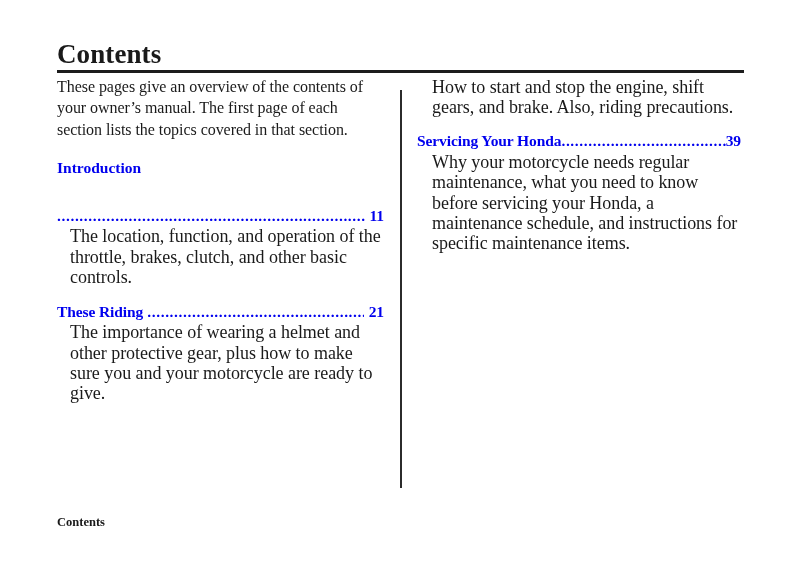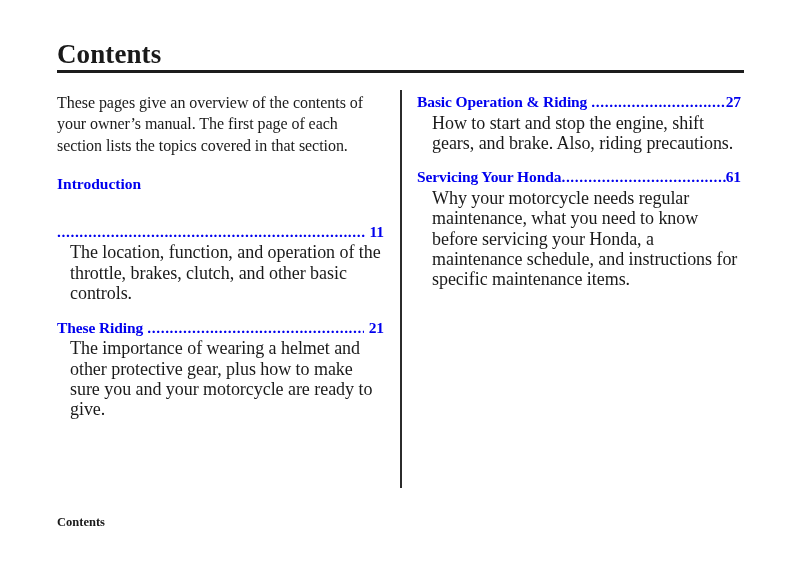--- a/index.html
+++ b/index.html
@@ -41,21 +41,21 @@
     left: 57px;
     top: 70px;
     width: 687px;
     height: 3px;
     background: #1c1c1c;
   }
 
   
   .col {
     position: absolute;
-    top: 92px;
+    top: 76px;
   }
   .col-left  { left: 57px;  width: 327px; }
   .col-right { left: 417px; width: 324px; }
 
   .col-divider {
     position: absolute;
     left: 400px;
     top: 90px;
     width: 2px;
     height: 398px;
@@ -165,33 +165,28 @@
         <span class="pageno">21</span>
       </div>
       <p class="toc-desc">The importance of wearing a helmet and other protective gear, plus how to make sure you and your motorcycle are ready to give.</p>
     </div>
 
   </div>
 
   <div class="col col-right">
 
     <div class="toc-entry">
-      <div class="toc-head gap-before-leader">
-        <span class="label">Basic Operation &amp; Riding</span>
-        <span class="leader"></span>
-        <span class="pageno">27</span>
-      </div>
       <p class="toc-desc">How to start and stop the engine, shift gears, and brake. Also, riding precautions.</p>
     </div>
 
     <div class="toc-entry">
       <div class="toc-head">
         <span class="label">Servicing Your Honda</span>
         <span class="leader"></span>
-        <span class="pageno">61</span>
+        <span class="pageno">39</span>
       </div>
       <p class="toc-desc">Why your motorcycle needs regular maintenance, what you need to know before servicing your Honda, a maintenance schedule, and instructions for specific maintenance items.</p>
     </div>
 
   </div>
 
   <div class="footer">Contents</div>
 
 </div>
 

